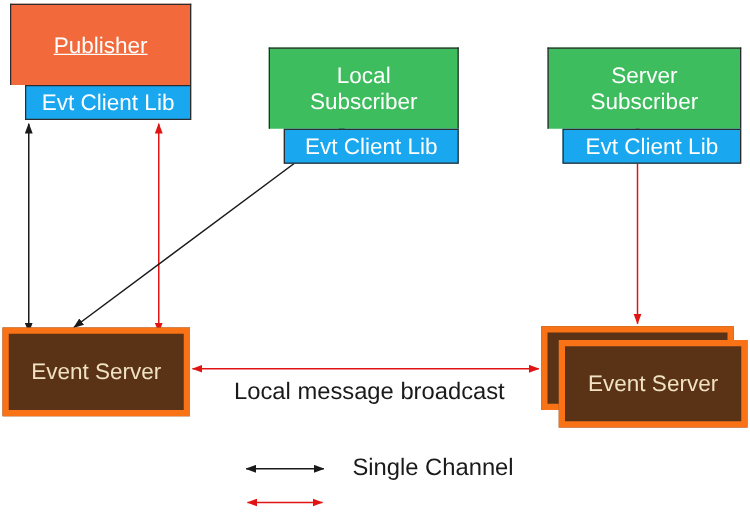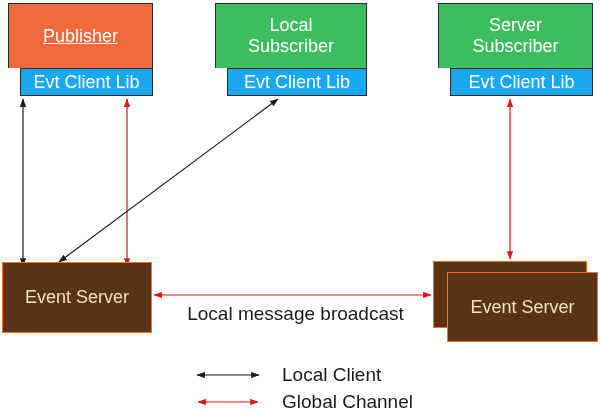--- a/index.html
+++ b/index.html
@@ -45,32 +45,32 @@
     box-sizing: border-box;
     height: 28px;
     border: 1px solid #2c2c2c;
     display: flex;
     align-items: center;
     justify-content: center;
     color: var(--box-text, #fff);
     font-size: 18px;
   }
   .fill-publisher { background: var(--publisher-fill, #f26a3b); text-decoration: underline; }
-  .fill-subscriber { background: var(--subscriber-fill, #3ebd5e); }
+  .fill-subscriber { background: var(--subscriber-fill, #3ebd5e); margin-top: 35px; }
   .fill-lib { background: var(--client-lib-fill, #19a7f0); margin-left: 12px; }
 
   #publisher        { left: 8px;   top: 3px; width: 145px; }
   #local-subscriber { left: 215px; top: 3px; width: 152px; }
   #global-subscriber{ left: 438px; top: 3px; width: 155px; }
 
   .server {
     position: absolute;
     box-sizing: border-box;
     background: var(--server-fill, #5a3317);
-    border: 1px solid #f97316;
+    border: 5px solid #f97316;
     color: var(--server-text, #f0e2c2);
     display: flex;
     align-items: center;
     justify-content: center;
     font-size: 18px;
   }
   #event-server-left       { left: 2px;   top: 262px; width: 150px; height: 71px; }
   #event-server-right-back { left: 433px; top: 261px; width: 154px; height: 67px; }
   #event-server-right      { left: 447px; top: 272px; width: 151px; height: 70px; }
 
@@ -138,17 +138,16 @@
   </div>
 
   <div class="server" id="event-server-right-back"></div>
 
   <div class="server" id="event-server-right">
     <span>Event Server</span>
   </div>
 
   <div id="broadcast-label">Local message broadcast</div>
 
-  <div class="legend-label" id="legend-local-label">Local Client</div>
+  <div class="legend-label" id="legend-local-label">Single Channel</div>
 
-  <div class="legend-label" id="legend-global-label">Global Channel</div>
 
 </div>
 
 </body></html>

